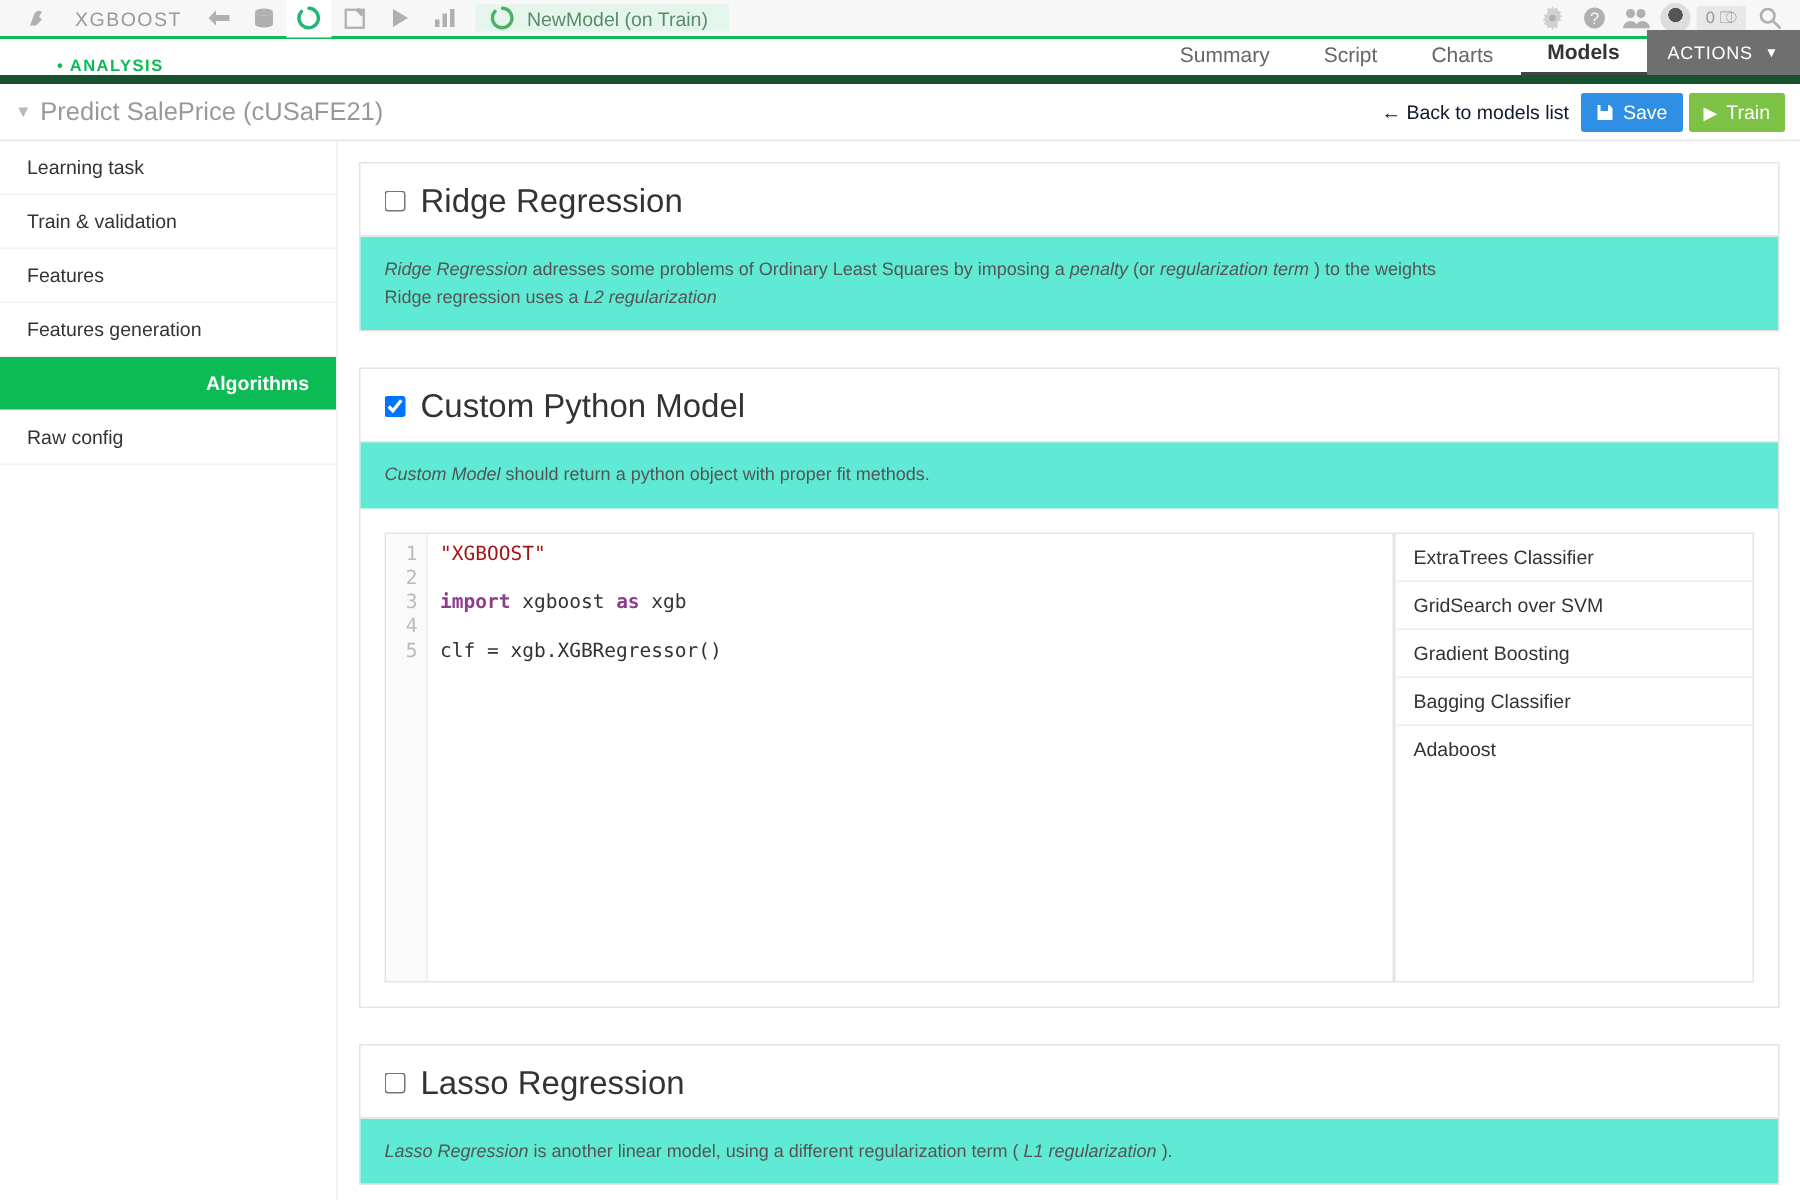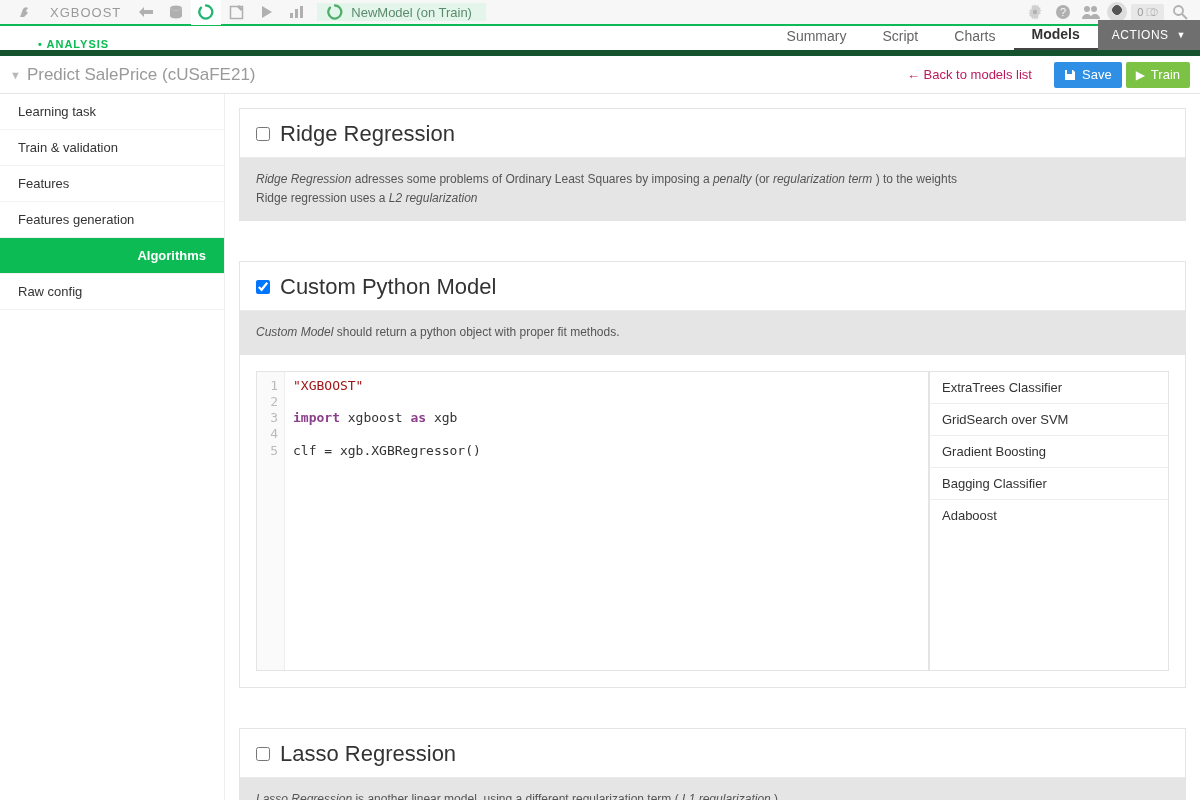--- a/index.html
+++ b/index.html
@@ -24,37 +24,37 @@
   .tabs { display:flex; height:30px; align-items:flex-end; padding-right:0; }
   .tab { padding:0 18px 6px 18px; font-size:14px; color:#666; cursor:pointer; }
   .tab.active { font-weight:700; color:#333; border-bottom:2px solid #444; }
   .actions-btn { background:#6F6F6F; color:#fff; height:30px; display:flex; align-items:center; padding:0 14px; font-size:12px; letter-spacing:0.5px; cursor:pointer; }
   .actions-btn .caret { margin-left:8px; font-size:9px; }
   
   .thirdbar { display:flex; align-items:center; height:38px; border-bottom:1px solid #E5E5E5; padding:0 10px 0 10px; }
   .thirdbar .title { color:#999; font-size:17px; font-weight:400; display:flex; align-items:center; }
   .thirdbar .title .chev { margin-right:6px; color:#B9B9B9; font-size:11px; }
   .thirdbar .spacer { flex:1; }
-  .back-link { color:#be185d; font-size:13px; margin-right:18px; cursor:pointer; }
+  .back-link { color:#0f172a; font-size:13px; margin-right:4px; cursor:pointer; }
   .btn { height:26px; display:inline-flex; align-items:center; padding:0 10px; border-radius:2px; font-size:13px; color:#fff; cursor:pointer; margin-left:4px; }
   .btn.save { background:#2E8FE5; }
   .btn.train { background:#7CC244; }
   .btn .ico { margin-right:6px; font-size:12px; }
   
   .layout { display:flex; height:calc(800px - 26px - 30px - 38px); }
   .sidebar { width:225px; border-right:1px solid #EEE; }
   .side-item { padding:10px 18px; font-size:13px; color:#333; border-bottom:1px solid #F2F2F2; cursor:pointer; position:relative; }
   .side-item.active { background:#0DBB55; color:#fff; font-weight:700;text-align:right; }
   .side-item.active::before { content:""; position:absolute; left:-8px; top:0; bottom:0; width:0; border-top:17px solid transparent; border-bottom:17px solid transparent; border-right:8px solid #0DBB55; }
   .main { flex:1; background:#FFFFFF; padding:14px; overflow:auto; }
-  .card { border:1px solid #E4E4E4; background:#fff; margin-bottom:40px; }
+  .card { border:1px solid #E4E4E4; background:#fff; margin-bottom:24px; }
   .card-head { padding:12px 16px 10px 16px; display:flex; align-items:center; }
   .card-head input[type=checkbox] { margin-right:10px; width:14px; height:14px; }
   .card-head .title { font-size:22px; font-weight:400; color:#333; }
-  .card-desc { background:#e5e5e5; padding:12px 16px; font-size:12px; color:#555; line-height:1.6; border-top:1px solid #EAEAEA; }
+  .card-desc { background:#5eead4; padding:12px 16px; font-size:12px; color:#555; line-height:1.6; border-top:1px solid #EAEAEA; }
   .card-desc em { font-style:italic; }
   .card-body { padding:16px; display:flex; }
   .code-wrap { flex:1; border:1px solid #E4E4E4; display:flex; min-height:300px; }
   .gutter { width:28px; background:#FAFAFA; border-right:1px solid #EEE; text-align:right; padding:6px 6px 0 0; font-family: Menlo, Consolas, monospace; font-size:13px; color:#BBB; line-height:1.25; }
   .code { flex:1; padding:6px 8px 0 8px; font-family: Menlo, Consolas, monospace; font-size:13px; line-height:1.25; white-space:pre; color:#333; }
   .str { color:#A31515; }
   .kw  { color:#8B3E8B; font-weight:600; }
   .preset-list { width:240px; border:1px solid #E4E4E4; }
   .preset-item { padding:8px 12px; border-bottom:1px solid #EEE; font-size:13px; color:#333; cursor:pointer; }
   .preset-item:last-child { border-bottom:none; }

